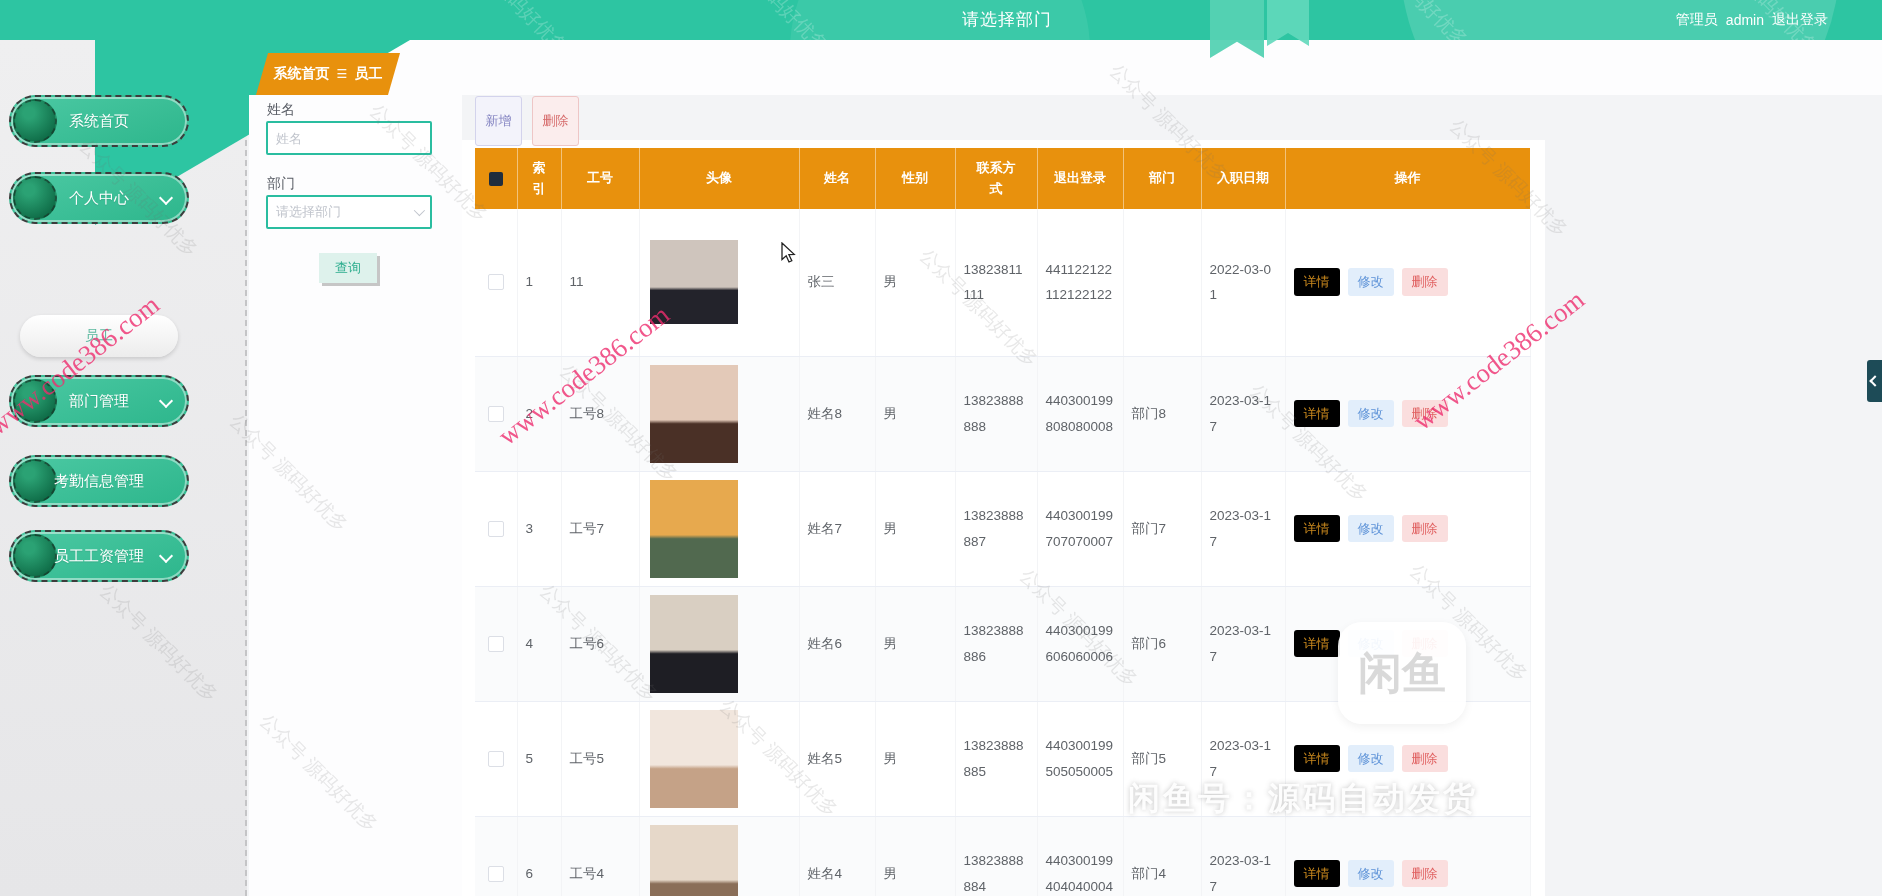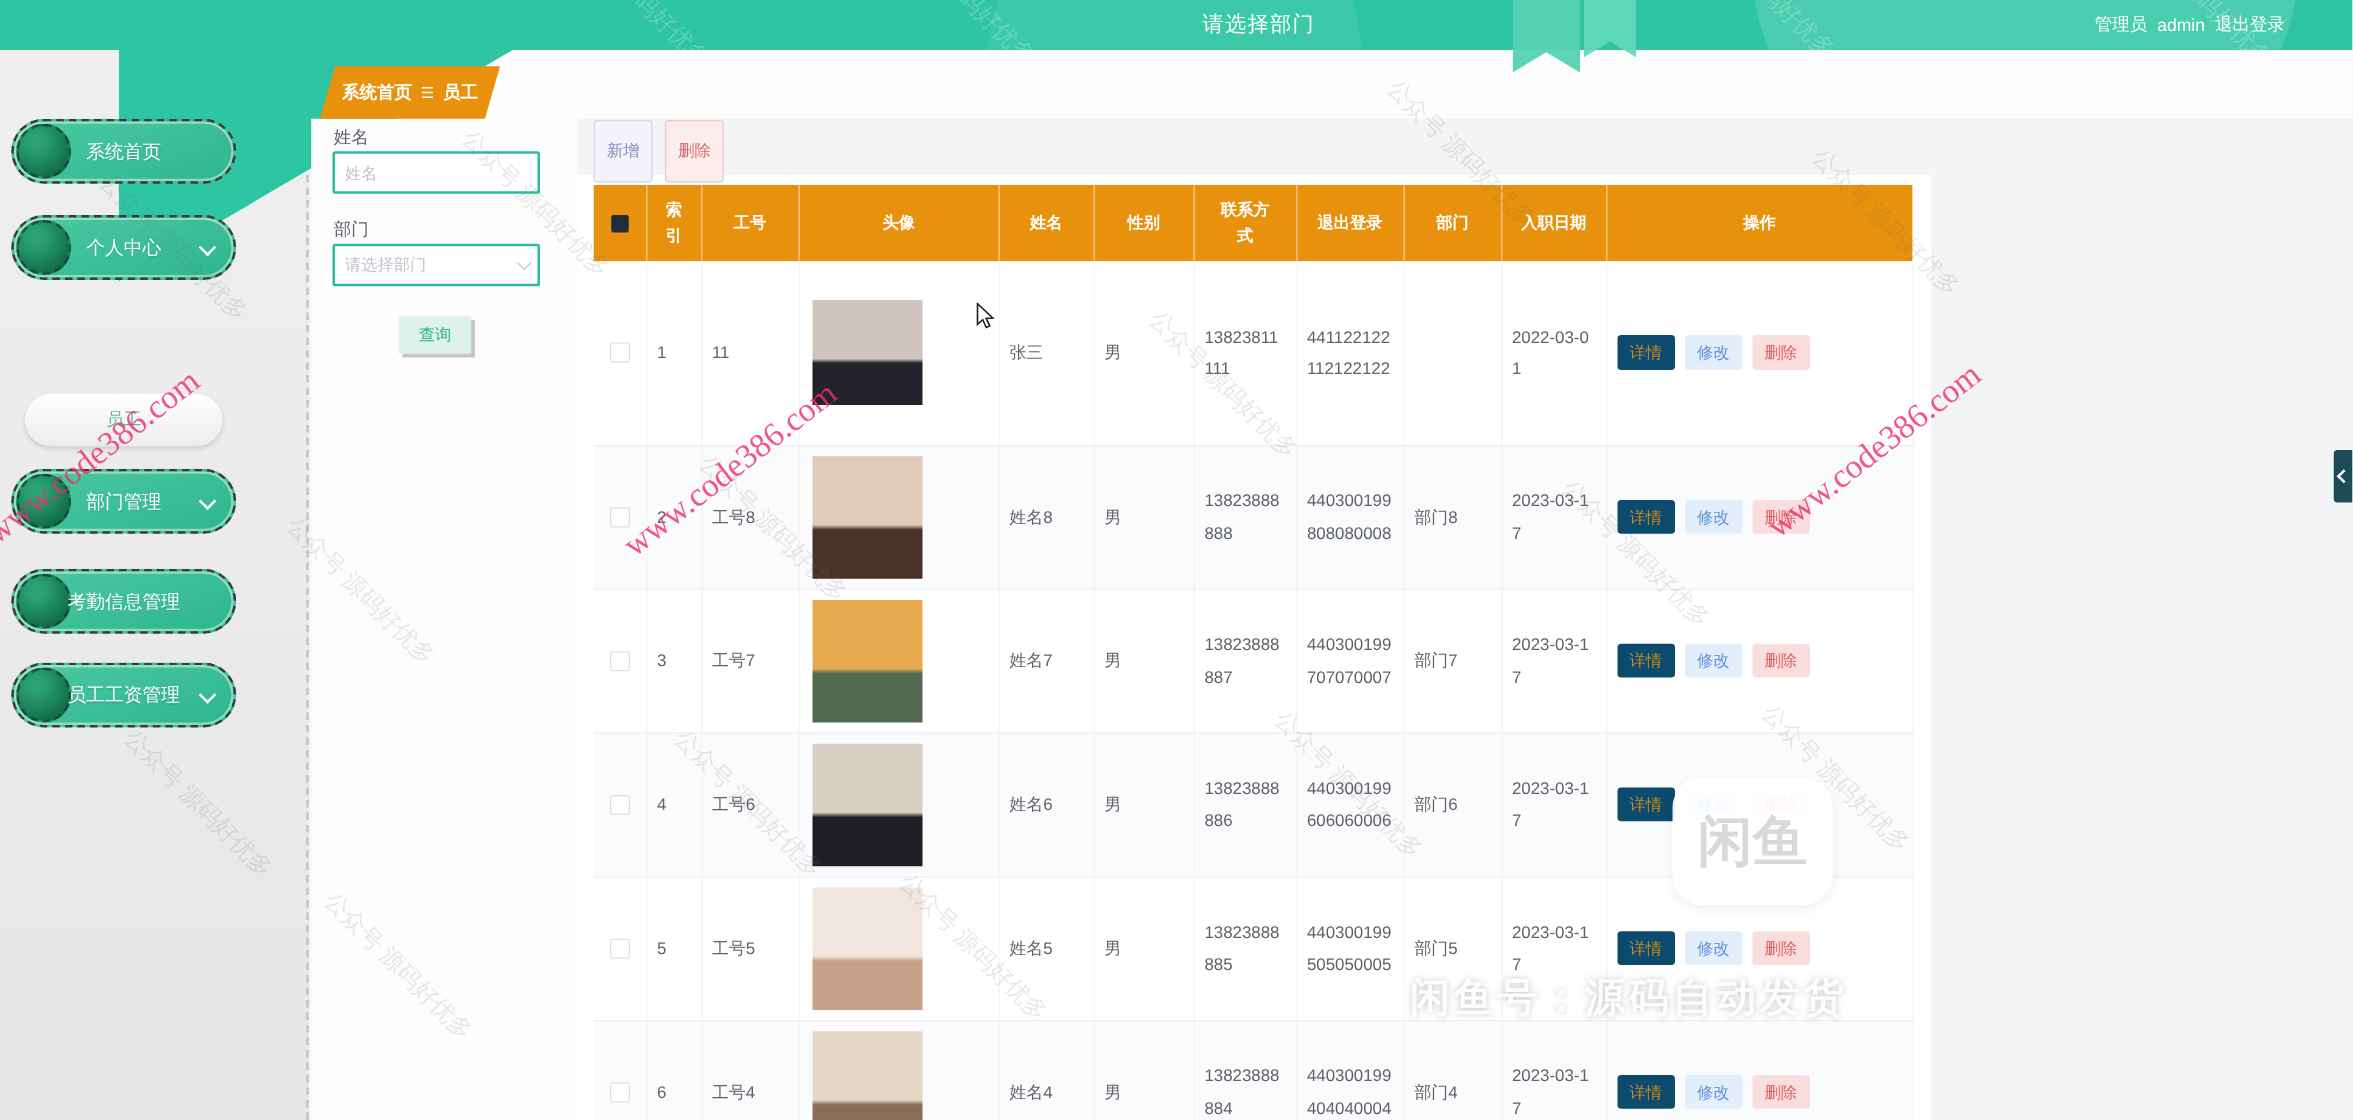--- a/index.html
+++ b/index.html
@@ -67,21 +67,21 @@
   tbody td{border-bottom:1px solid #ebeef5;border-right:1px solid #f3f4f6;color:#5f6368;font-size:13.5px;
            padding:4px 8px;line-height:1.9;word-break:break-all;vertical-align:middle;background:transparent}
   tbody tr{height:110px;background:#fff}
   tbody tr:nth-child(even){background:#fafbfc}
   tbody tr:first-child{height:147px}
   .avatar{width:88px;height:98px;margin:4px 0 4px 2px}
   tbody tr:first-child .avatar{height:84px}
   .hdr-check{width:14px;height:14px;background:#1f2d3d;border-radius:2px;margin:auto;cursor:pointer}
   .row-check{width:14px;height:14px;border:1px solid #dcdfe6;border-radius:2px;background:#fff;margin:auto;cursor:pointer}
   .act-btn{display:inline-block;padding:6px 10px;border-radius:3px;font-size:13px;margin-right:8px;cursor:pointer;line-height:1.2}
-  .act-detail{background:#0c4a6e;color:#c9881d}
+  .act-detail{background:#000000;color:#c9881d}
   .act-edit{background:#e2eefb;color:#5e93d8}
   .act-del{background:#fadede;color:#e05f5f}
   
   .wm-tile{position:absolute;color:rgba(110,110,110,.16);font-size:19px;transform:rotate(45deg);
            white-space:nowrap;z-index:20;pointer-events:none}
   .wm-tile.on-dark{color:rgba(255,255,255,.22)}
   .wm-pink{position:absolute;font-family:"Liberation Serif","DejaVu Serif",serif;font-size:27px;
            color:rgba(238,45,110,.8);transform:rotate(-38deg);z-index:21;white-space:nowrap;pointer-events:none}
   .p1{left:-30px;top:350px}.p2{left:480px;top:360px}.p3{left:1395px;top:345px}
   .seller-wm{position:absolute;left:1128px;top:777px;font-size:32px;font-weight:bold;color:rgba(255,255,255,.93);

